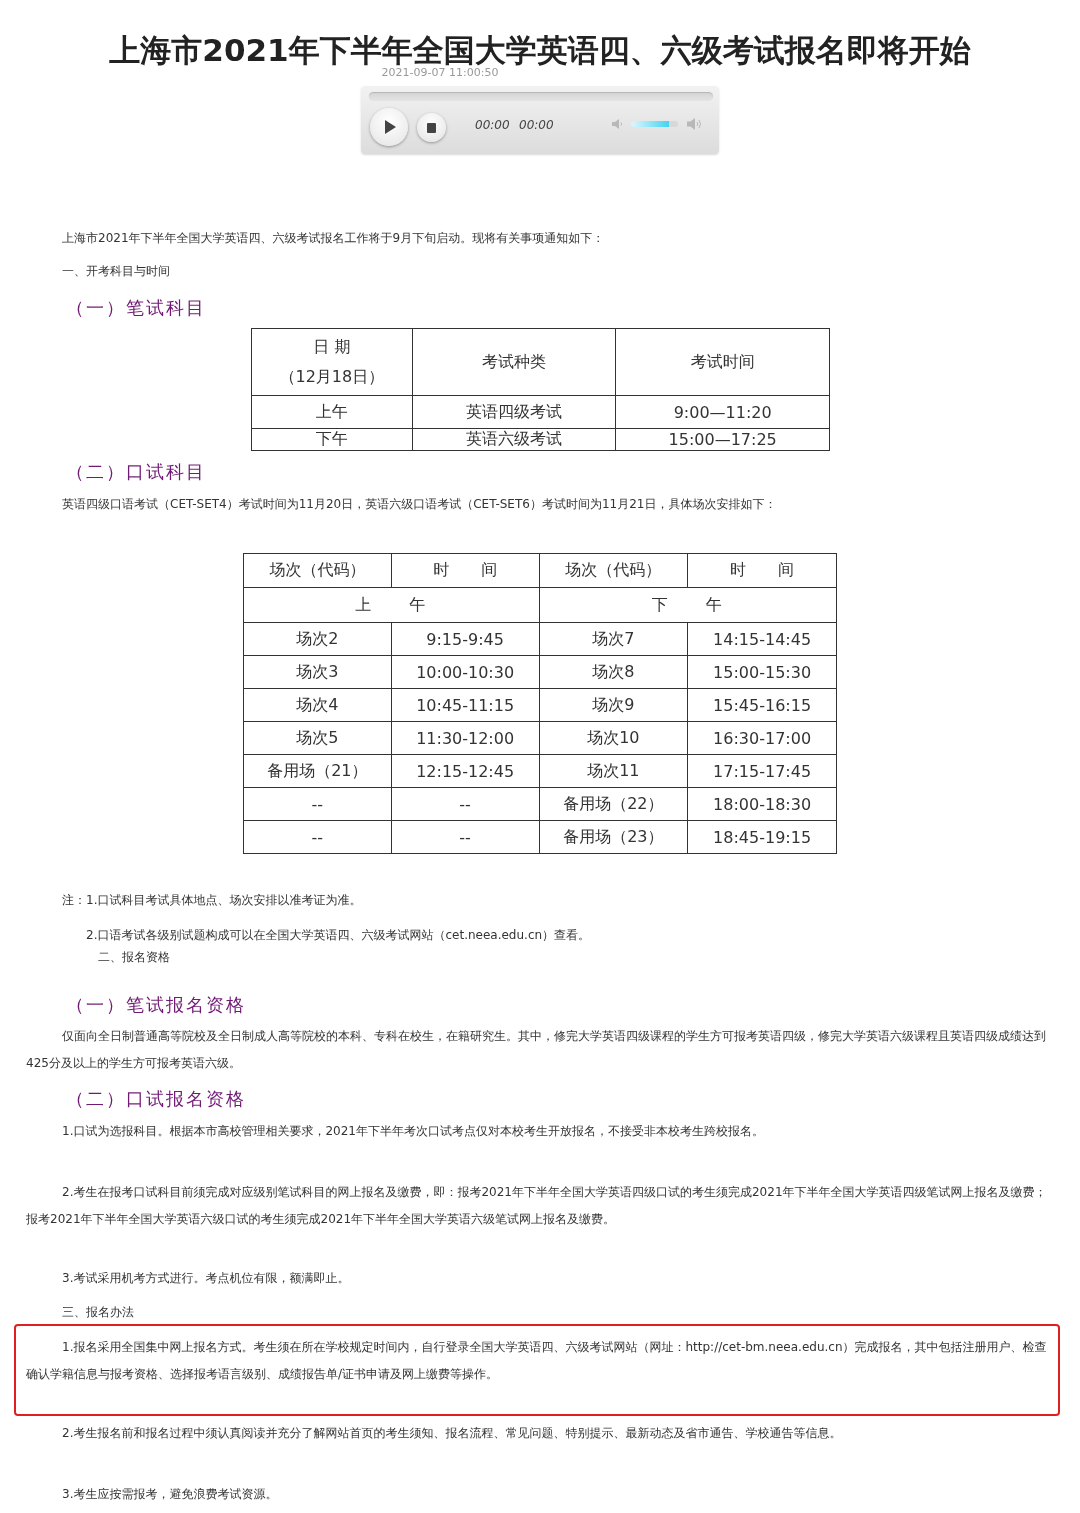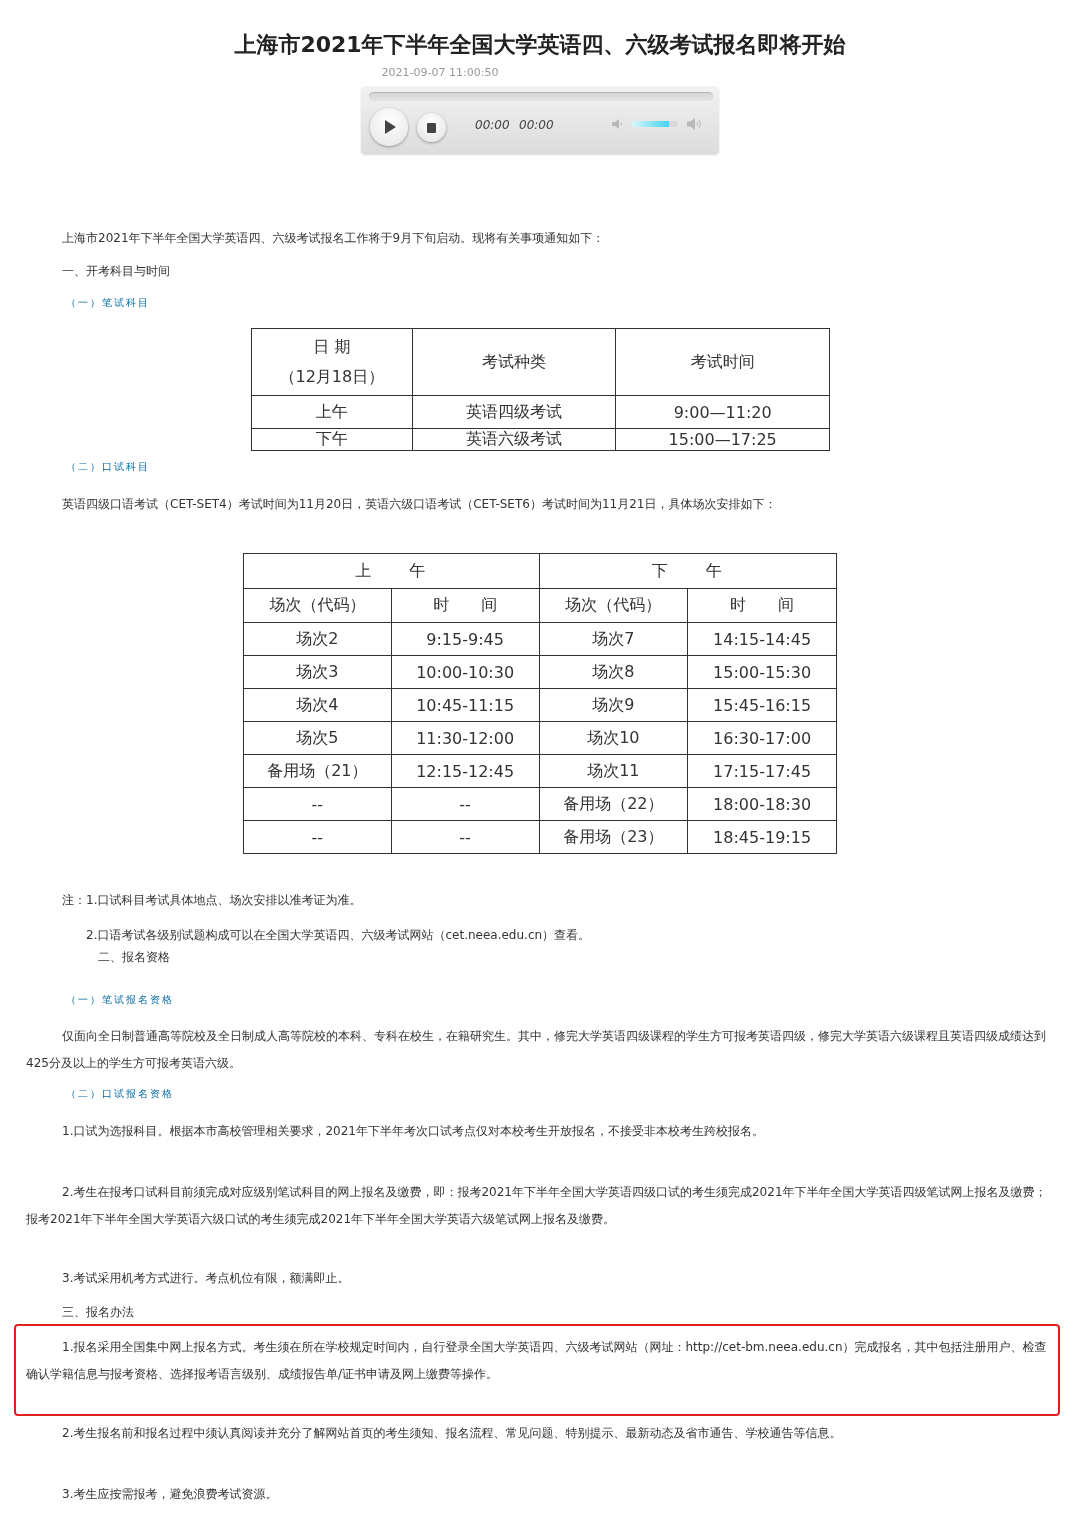--- a/index.html
+++ b/index.html
@@ -6,21 +6,21 @@
   html, body { width: 1080px; background: #ffffff; }
   body {
     height: 1513px;
     position: relative;
     font-family: "DejaVu Sans", "Liberation Sans", sans-serif;
     color: #333333;
     overflow: hidden;
   }
   .page-title {
     position: absolute; left: 0; top: 30px; width: 1080px;
-    text-align: center; font-size: 22px; font-weight: bold; color: #222;
+    text-align: center; font-size: 31px; font-weight: bold; color: #222;
     letter-spacing: 0px;
   }
   .page-date {
     position: absolute; left: 0; top: 66px; width: 880px;
     text-align: center; font-size: 11px; color: #999;
   }
   
   .player {
     position: absolute; left: 361px; top: 86px; width: 358px; height: 68px;
     background: linear-gradient(#f2f2f2, #dcdcdc);
@@ -70,21 +70,21 @@
   }
   .player .vol-high {
     position: absolute; left: 325px; top: 30px; width: 18px; height: 16px;
   }
 
   .para {
     position: absolute; font-size: 12px; line-height: 27px; color: #333;
   }
   .indent { text-indent: 36px; }
   .sub-head {
-    position: absolute; font-size: 10px; color: #0369a1;
+    position: absolute; font-size: 18px; color: #701a75;
     font-family: "DejaVu Serif", "Liberation Serif", serif; letter-spacing: 2px;
   }
 
   table.grid {
     position: absolute; border-collapse: collapse; font-size: 16px; color: #333;
   }
   table.grid td {
     border: 1px solid #333; text-align: center; vertical-align: middle;
     padding: 0;
   }
@@ -148,29 +148,29 @@
     <td>15:00—17:25</td>
   </tr>
 </tbody>
   </table>
 
 <p class="sub-head" style="left:66px; top:460px;">（二）口试科目</p>
 <p class="para indent" style="left:26px; top:491px; width:1030px;">英语四级口语考试（CET-SET4）考试时间为11月20日，英语六级口语考试（CET-SET6）考试时间为11月21日，具体场次安排如下：</p>
 
 <table class="grid" style="left:243px; top:553px; width:594px;">
   <tbody>
-      <tr style="height:35px;">
-    <td colspan="2" style="letter-spacing:2px;">上　　午</td>
-    <td colspan="2" style="letter-spacing:2px;">下　　午</td>
-  </tr>
-  <tr style="height:34px;">
+      <tr style="height:34px;">
     <td style="width:148px;">场次（代码）</td>
     <td style="width:148px;">时　　间</td>
     <td style="width:149px;">场次（代码）</td>
     <td style="width:149px;">时　　间</td>
+  </tr>
+  <tr style="height:35px;">
+    <td colspan="2" style="letter-spacing:2px;">上　　午</td>
+    <td colspan="2" style="letter-spacing:2px;">下　　午</td>
   </tr>
   <tr style="height:33px;">
     <td>场次2</td>
     <td>9:15-9:45</td>
     <td>场次7</td>
     <td>14:15-14:45</td>
   </tr>
   <tr style="height:33px;">
     <td>场次3</td>
     <td>10:00-10:30</td>

